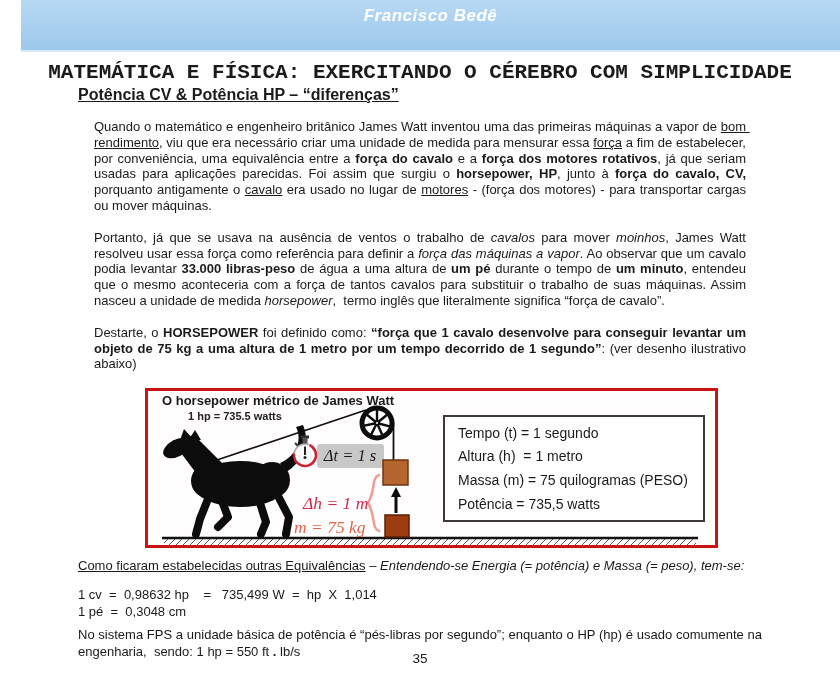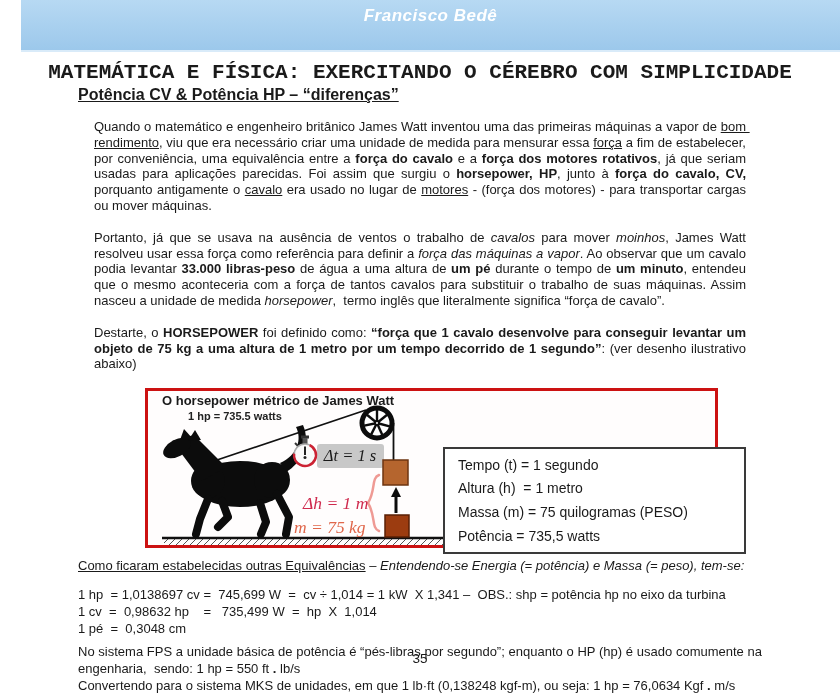--- a/index.html
+++ b/index.html
@@ -28,23 +28,23 @@
   .body-text p{margin:16px;font-size:13px;line-height:15.8px;text-align:justify;white-space:pre-wrap;}
 
   .figure{
     position:relative;margin-left:67px;margin-top:0;
     width:573px;height:160px;border:3px solid #cc1212;box-sizing:border-box;background:#fffdfd;
   }
   .fig-title{position:absolute;left:14px;top:2px;font-weight:bold;font-size:13px;}
   .fig-sub{position:absolute;left:40px;top:19px;font-weight:bold;font-size:11px;color:#222;}
   .fig-svg{position:absolute;left:0;top:0;}
   .info-box{
-    position:absolute;left:295px;top:24px;width:303px;height:107px;box-sizing:border-box;
+    position:absolute;left:295px;top:24px;width:262px;height:107px;box-sizing:border-box;
     border:2px solid #3a3a3a;background:#ffffff;display:flex;flex-direction:column;
-    justify-content:space-evenly;padding-left:13px;font-size:14px;white-space:pre;margin-top:32px;
+    justify-content:space-evenly;padding-left:13px;font-size:14px;white-space:pre;
   }
   .info-box div{line-height:15px;}
 
   .equiv-heading{margin-top:10px;font-size:13px;line-height:16px;white-space:pre-wrap;}
   .eq-block{margin-top:12px;}
   .eq-line{font-size:13px;line-height:17px;white-space:pre;}
   .fps-block{margin-top:6px;}
   .fps-block p{margin:0;font-size:13px;line-height:17px;text-align:justify;white-space:pre-wrap;}
 
   .page-number{position:absolute;left:0;right:0;top:651px;text-align:center;font-size:13.5px;}
@@ -151,25 +151,23 @@
         <div>Tempo (t) = 1 segundo</div>
         <div>Altura (h)  = 1 metro</div>
         <div>Massa (m) = 75 quilogramas (PESO)</div>
         <div>Potência = 735,5 watts</div>
       </div>
     </div>
 
     <div class="equiv-heading"><span class="u">Como ficaram estabelecidas outras Equivalências</span><span> – </span><span class="i">Entendendo-se Energia (= potência) e Massa (= peso), tem-se:</span></div>
 
     <div class="eq-block">
-      <div class="eq-line">1 hp  = 1,0138697 cv =  745,699 W  =  cv ÷ 1,014 = 1 kW  X 1,341 –  OBS.: shp = potência hp no eixo da turbina</div>
       <div class="eq-line">1 cv  =  0,98632 hp    =   735,499 W  =  hp  X  1,014</div>
       <div class="eq-line">1 pé  =  0,3048 cm</div>
     </div>
 
     <div class="fps-block">
       <p><span>No sistema FPS a unidade básica de potência é “pés-libras por segundo”; enquanto o HP (hp) é usado comumente na engenharia,  sendo: 1 hp = 550 ft </span><span class="b">.</span><span> lb/s</span></p>
-      <p><span>Convertendo para o sistema MKS de unidades, em que 1 lb·ft (0,138248 kgf-m), ou seja: 1 hp = 76,0634 Kgf </span><span class="b">.</span><span> m/s</span></p>
     </div>
   </div>
 
   <div class="page-number">35</div>
 </div>
 
 </body></html>

